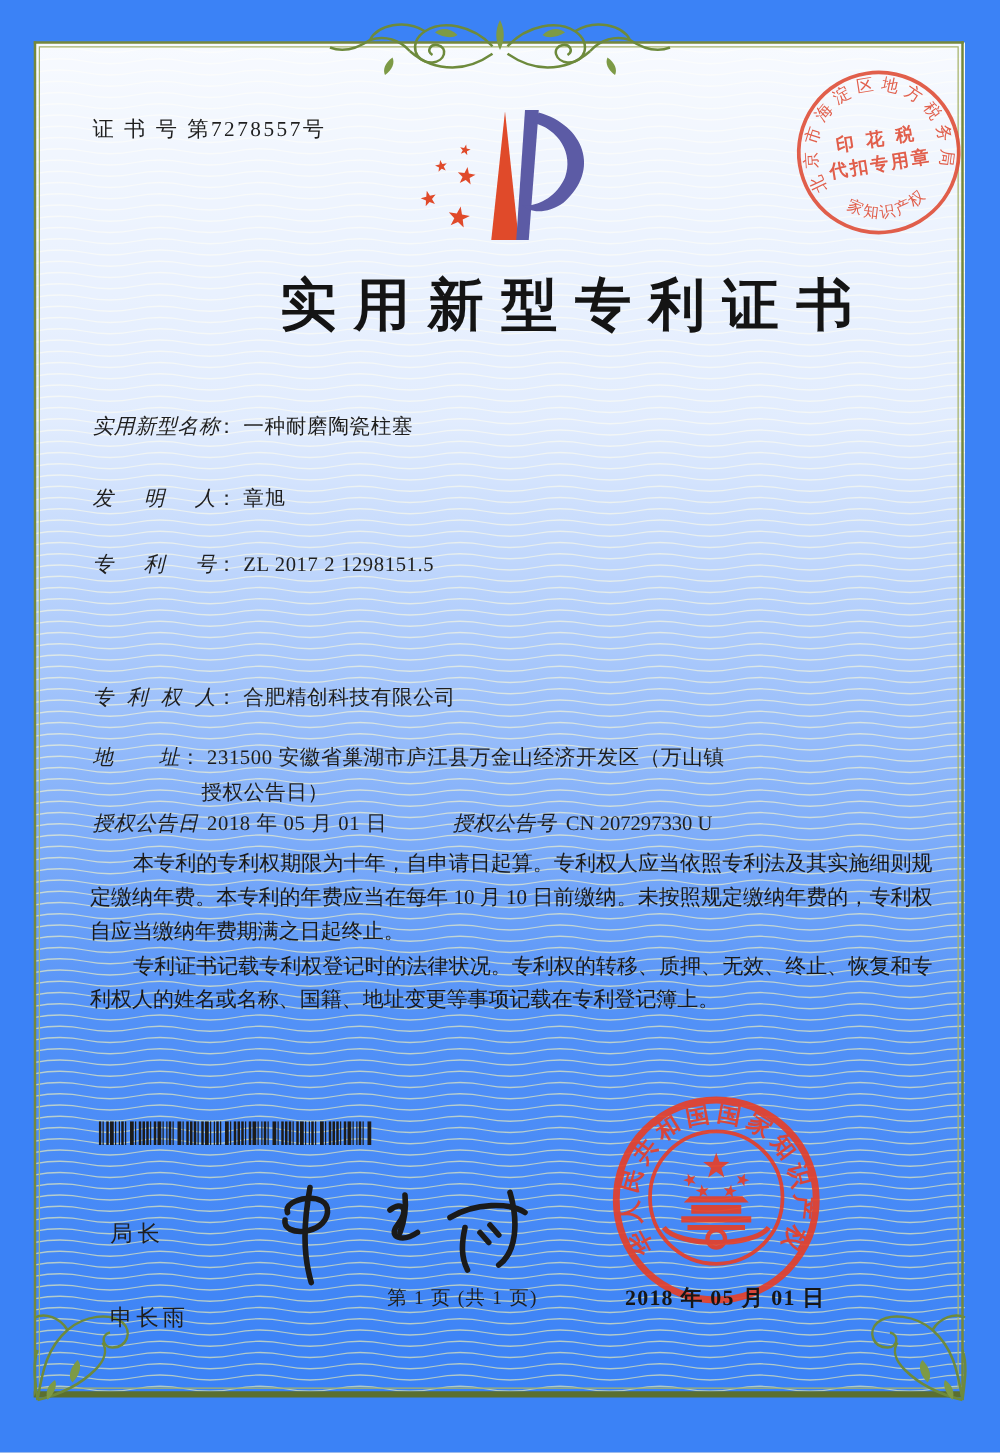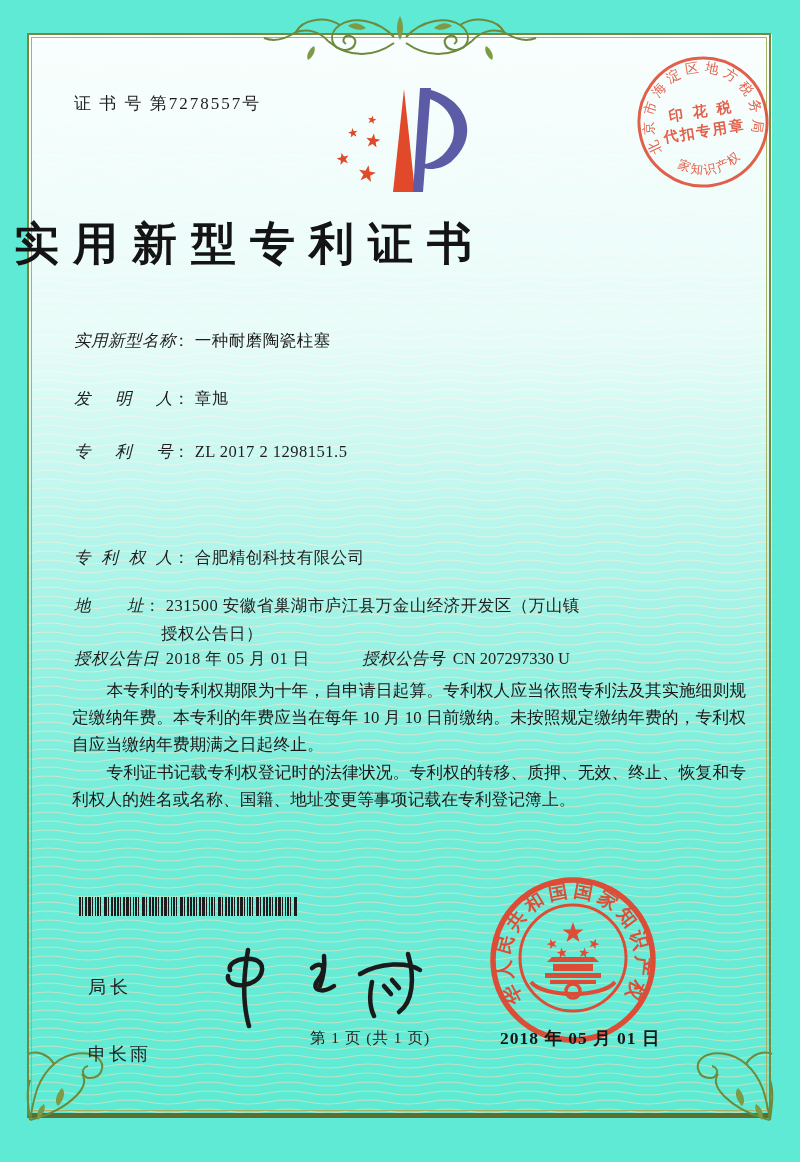--- a/index.html
+++ b/index.html
@@ -1,28 +1,28 @@
 <!DOCTYPE html>
 <html><head>
 <meta charset="utf-8">
 <style>
   html,body{margin:0;padding:0;background:#e9e8e4;}
   .page{
     position:relative;width:800px;height:1162px;margin:0 auto;
-    background:#5eead4;overflow:hidden;
+    background:#3b82f6;overflow:hidden;
     font-family:"Liberation Serif","DejaVu Serif",serif;color:#1e1e1e;
   }
   .waves-svg{position:absolute;left:28px;top:34px;pointer-events:none;}
   .fade{position:absolute;left:28px;top:34px;width:744px;height:1084px;pointer-events:none;
     background:linear-gradient(180deg,rgba(255,255,255,.96) 0%,rgba(255,255,255,.85) 28%,rgba(255,255,255,.45) 52%,rgba(255,255,255,.12) 72%,rgba(255,255,255,0) 100%);}
   .frame{position:absolute;left:27px;top:33px;width:744px;height:1085px;
     border:2px solid #75883c;border-bottom:5px solid #5a6f30;box-sizing:border-box;}
   .frame::after{content:"";position:absolute;inset:2px;border:1px solid #a6b269;}
   .cert-no{position:absolute;left:74px;top:92px;font-size:17px;letter-spacing:2px;}
-  .title{position:absolute;left:0;width:696px;top:214px;text-align:left;
+  .title{position:absolute;left:0;width:696px;top:214px;text-align:right;
     font-size:45px;font-weight:700;letter-spacing:14px;text-indent:14px;color:#141414;font-family:Liberation Serif, serif;}
   .row{position:absolute;left:74px;font-size:16.5px;letter-spacing:.5px;white-space:nowrap;}
   .lbl{display:inline-block;text-align:justify;text-align-last:justify;vertical-align:top;font-style:italic;}
   .w99{width:99px}.w70{width:70px}
   .addr2{position:absolute;left:161px;top:623px;font-size:16.5px;letter-spacing:.5px;}
   .grant-right{position:absolute;left:362px;top:648px;font-size:16.5px;white-space:nowrap;}
   .body-text{position:absolute;left:72px;top:677px;width:674px;}
   .body-text p{margin:0;font-size:16.8px;line-height:27.2px;text-indent:2.05em;text-align:justify;color:#191919;}
   .issuer-title{position:absolute;left:88px;top:963px;font-size:18px;letter-spacing:4px;margin-top:12px;}
   .issuer-name{position:absolute;left:88px;top:1042px;font-size:18px;letter-spacing:3px;font-family:Liberation Serif, serif;}

